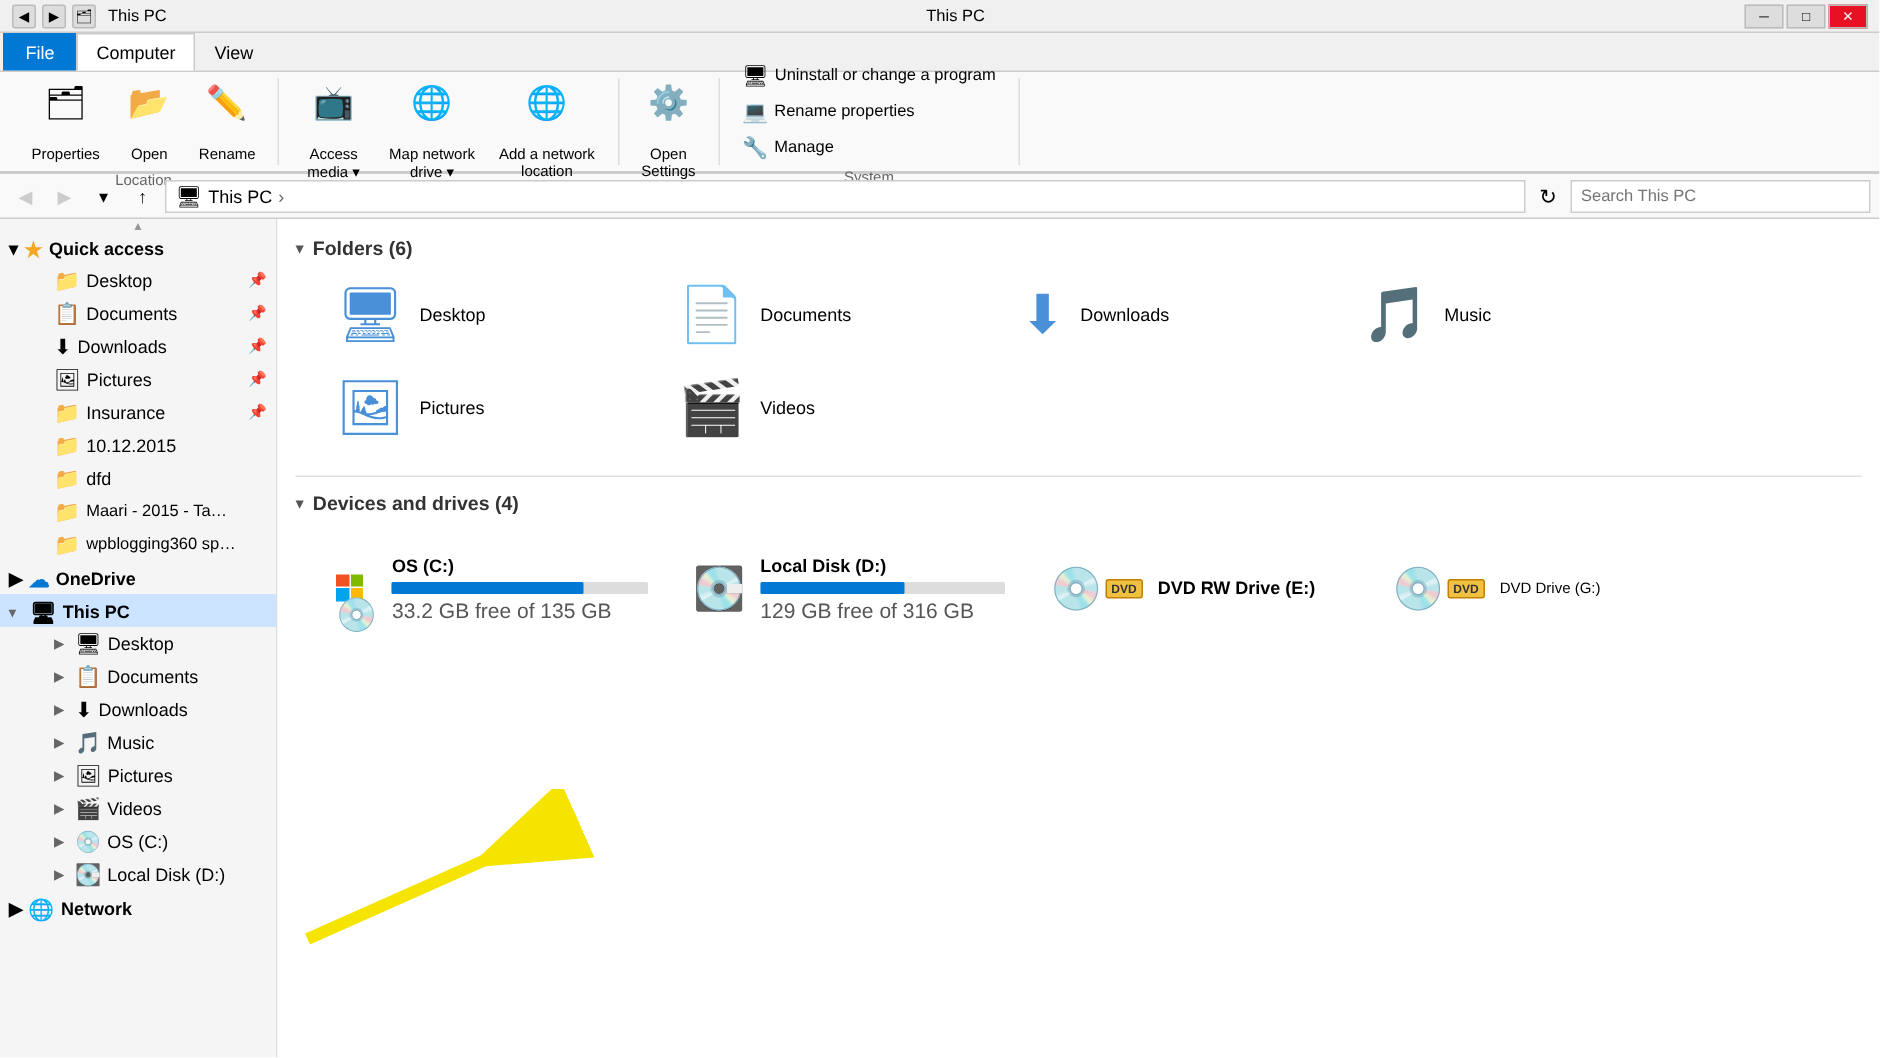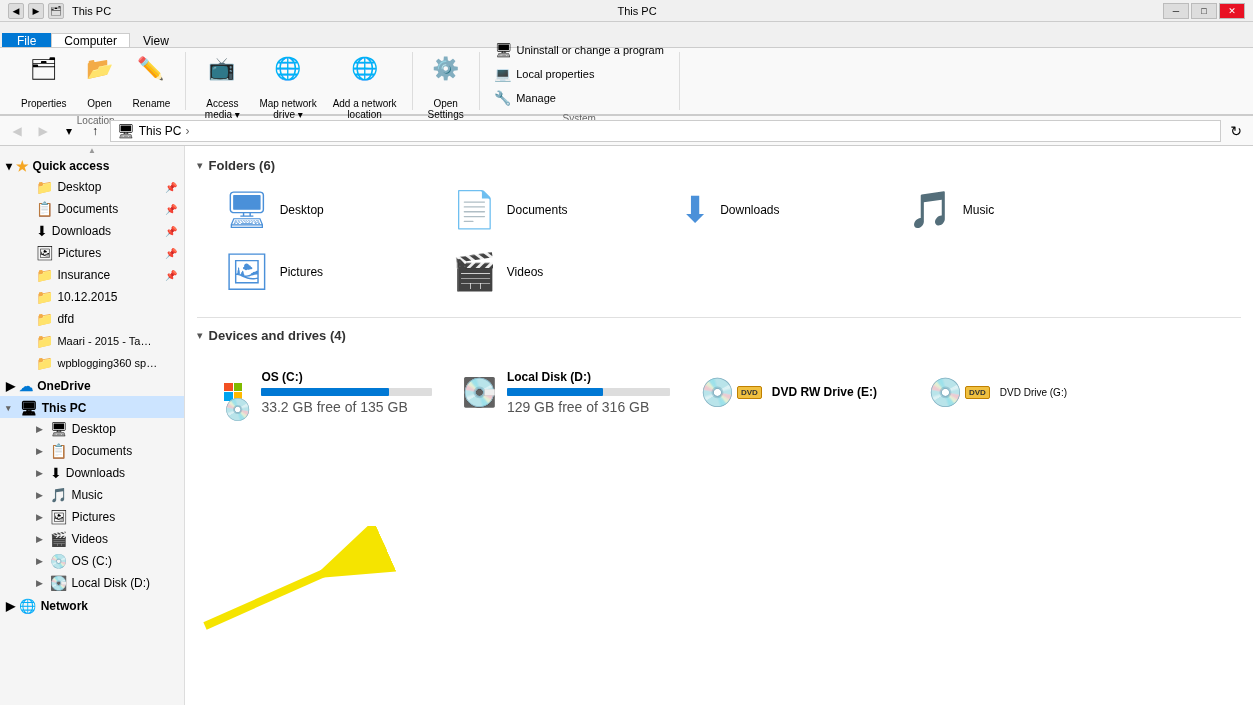--- a/index.html
+++ b/index.html
@@ -31,21 +31,21 @@
       align-items: flex-end;
       border-bottom: 1px solid #ccc;
       padding-left: 2px;
     }
     .ribbon-tab {
       padding: 4px 12px;
       font-size: 12px;
       cursor: pointer;
       border: 1px solid transparent;
       border-bottom: none;
-      height: 14px;
+      height: 25px;
       display: flex;
       align-items: center;
     }
     .ribbon-tab.active {
       background: #fff;
       border-color: #ccc;
       border-bottom-color: #fff;
       color: #000;
       font-weight: normal;
     }
@@ -400,41 +400,42 @@
     <div class="ribbon-group-label"></div>
   </div>
 
   <div class="system-group" style="border-right:1px solid #ddd; min-width:200px;">
     <div class="ribbon-btn-small">
       <span class="icon-sm">🖥</span>
       <span>Uninstall or change a program</span>
     </div>
     <div class="ribbon-btn-small">
       <span class="icon-sm">💻</span>
-      <span>Local properties</span>
+      <span>Rename properties</span>
     </div>
     <div class="ribbon-btn-small">
       <span class="icon-sm">🔧</span>
       <span>Manage</span>
     </div>
     <div class="ribbon-group-label" style="text-align:center; width:100%;">System</div>
   </div>
 </div>
 
 <div class="address-bar">
   <div class="addr-nav-btn disabled">◀</div>
   <div class="addr-nav-btn disabled">▶</div>
   <div class="addr-nav-btn">▾</div>
   <div class="addr-nav-btn">↑</div>
   <div class="addr-path">
     <span style="font-size:14px;">🖥</span>
     <span>This PC</span>
     <span class="addr-path-sep">›</span>
   </div>
   <div class="addr-refresh">↻</div>
+  <input class="addr-search" type="text" placeholder="Search This PC" style="">
 </div>
 
 <div class="main-layout">
 
   <div class="sidebar">
 
     <div style="height:8px; display:flex; justify-content:center; align-items:center;">
       <span style="font-size:8px; color:#999;">▲</span>
     </div>
 

